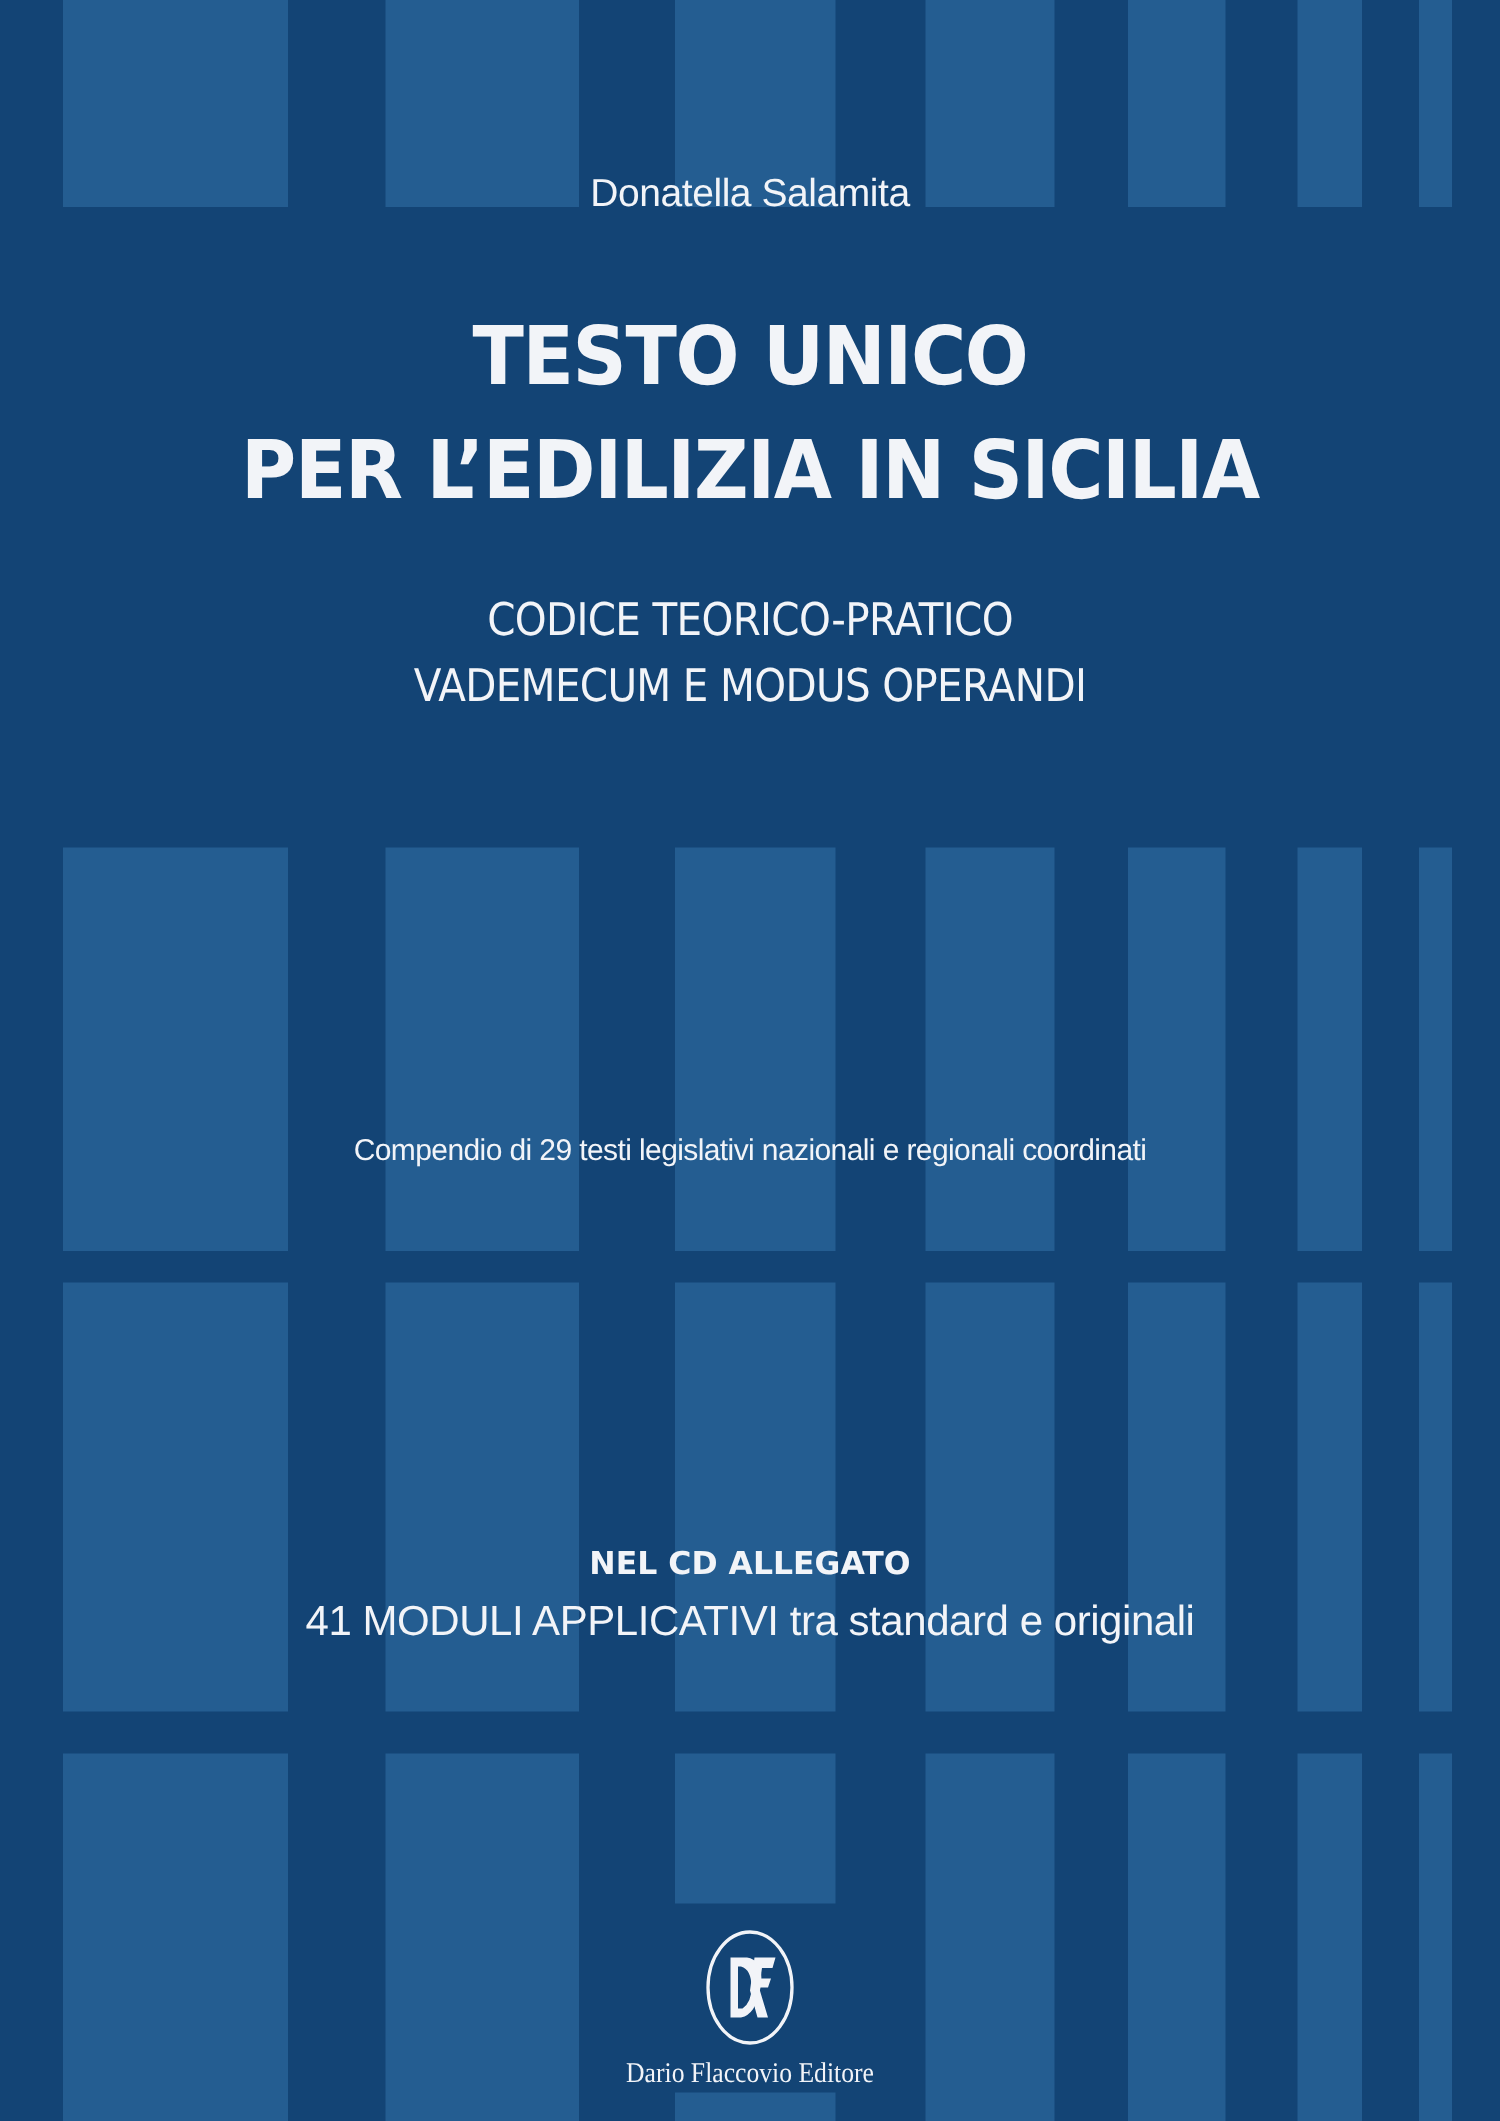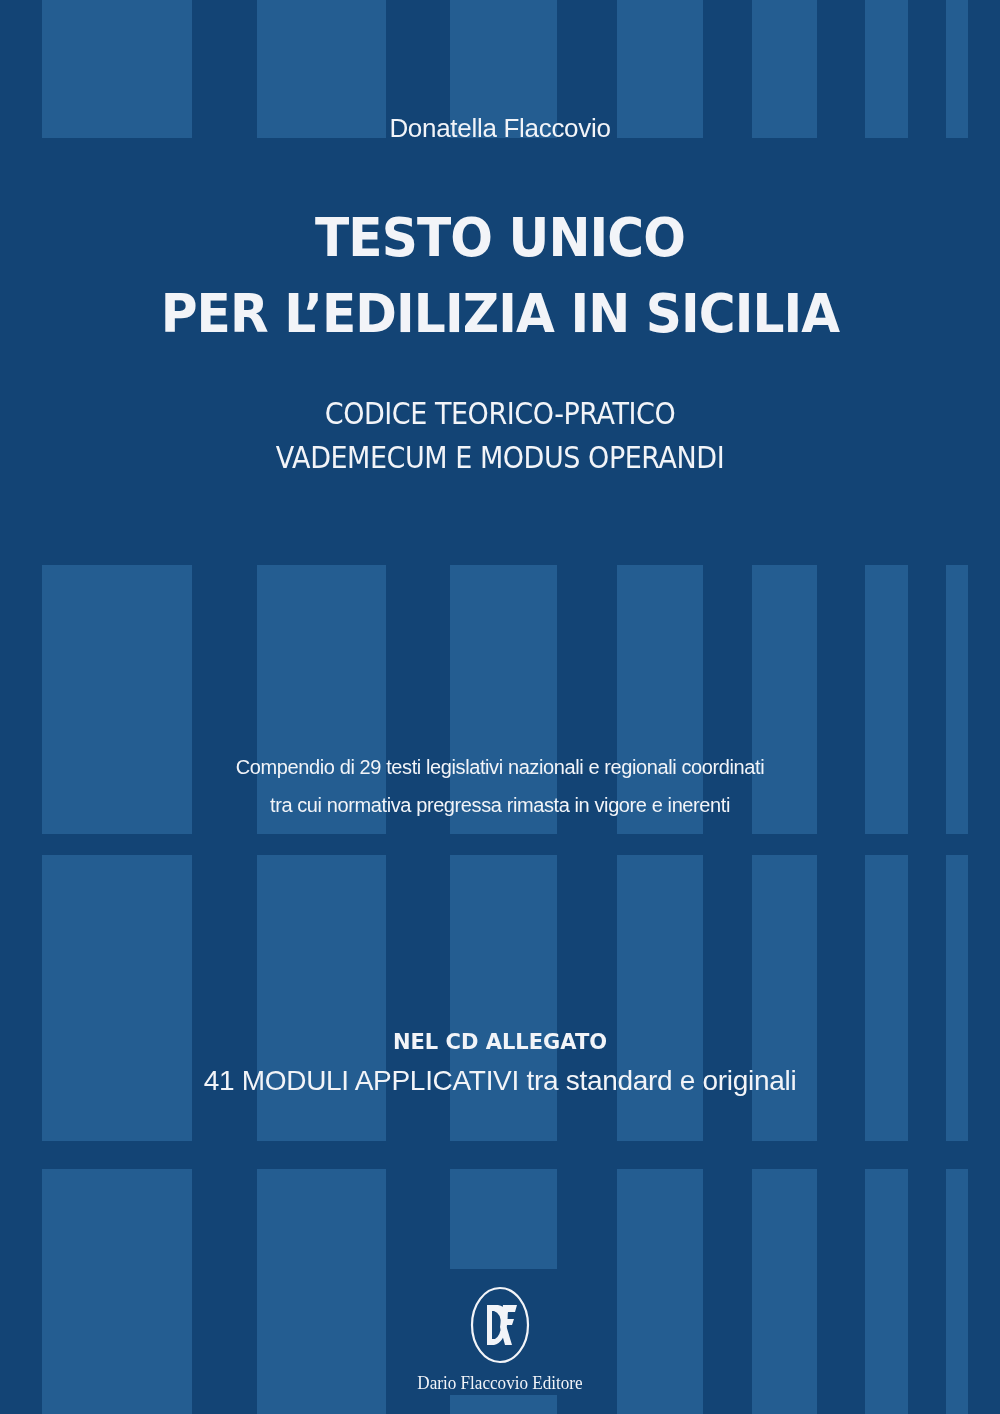--- a/index.html
+++ b/index.html
@@ -72,35 +72,34 @@
   <div class="block" style="left:42px;top:1169px;width:150px;height:245px"></div>
   <div class="block" style="left:257px;top:1169px;width:129px;height:245px"></div>
   <div class="block" style="left:450px;top:1169px;width:107px;height:100px"></div>
   <div class="block" style="left:450px;top:1395px;width:107px;height:19px"></div>
   <div class="block" style="left:617px;top:1169px;width:86px;height:245px"></div>
   <div class="block" style="left:752px;top:1169px;width:65px;height:245px"></div>
   <div class="block" style="left:865px;top:1169px;width:43px;height:245px"></div>
   <div class="block" style="left:946px;top:1169px;width:22px;height:245px"></div>
 </div>
 
-<div class="text author">Donatella Flaccovio</div>
+<div class="text author">Donatella Salamita</div>
 
 <div class="text title">
   <div>TESTO UNICO</div>
   <div>PER L’EDILIZIA IN SICILIA</div>
 </div>
 
 <div class="text subtitle">
   <div>CODICE TEORICO-PRATICO</div>
   <div>VADEMECUM E MODUS OPERANDI</div>
 </div>
 
 <div class="text desc">
   <div>Compendio di 29 testi legislativi nazionali e regionali coordinati</div>
-  <div>tra cui normativa pregressa rimasta in vigore e inerenti</div>
 </div>
 
 <div class="text cd-head">NEL CD ALLEGATO</div>
 <div class="text cd-body">
   <div>41 MODULI APPLICATIVI tra standard e originali</div>
 </div>
 
 <div class="logo">
   <svg width="60" height="80" viewBox="0 0 60 80">
     <ellipse cx="30" cy="40" rx="28" ry="37" fill="none" stroke="#f2f4f8" stroke-width="2.2"></ellipse>

